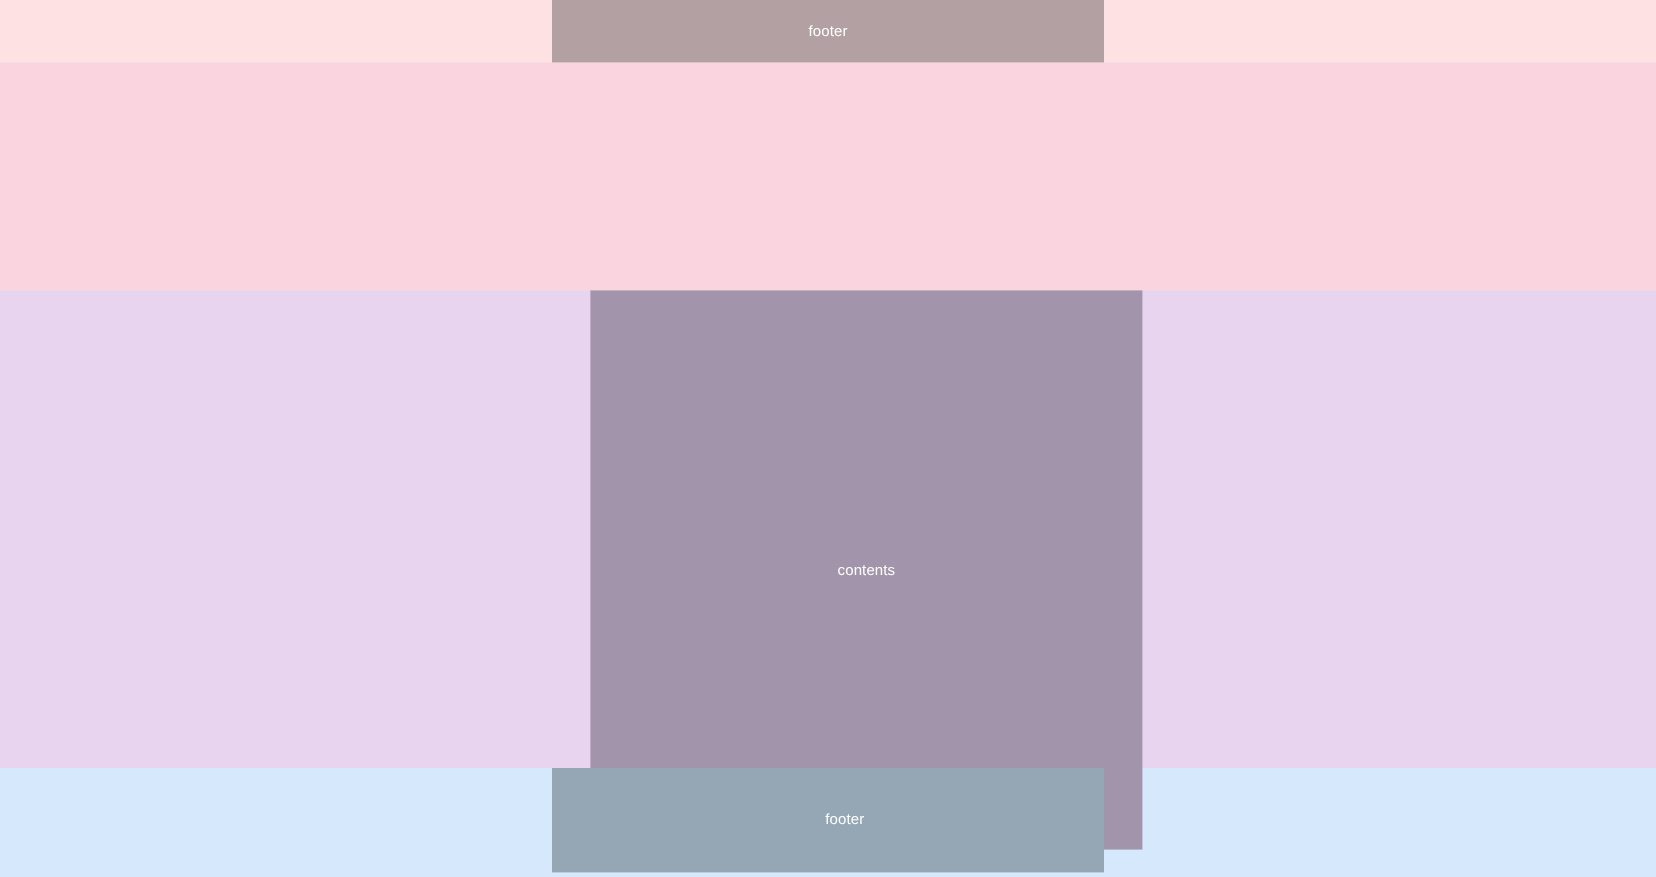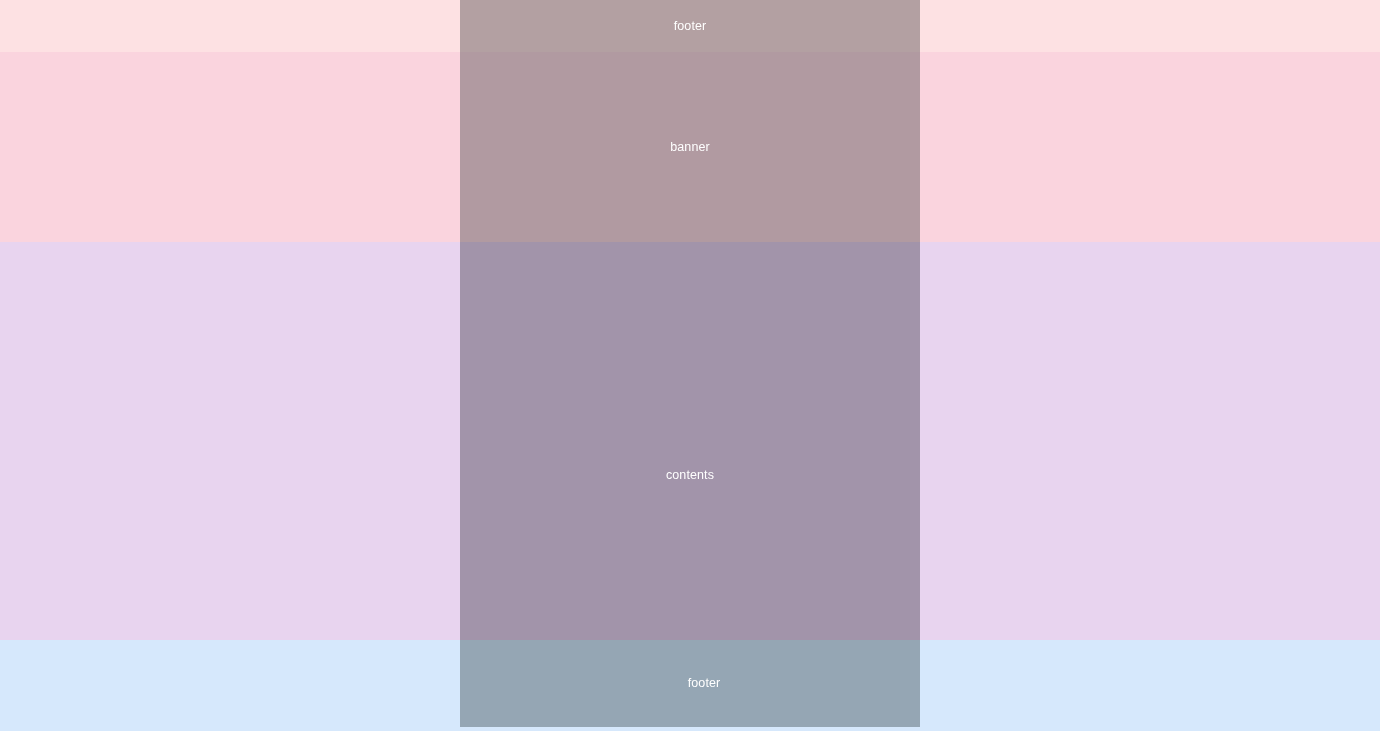--- a/index.html
+++ b/index.html
@@ -48,43 +48,40 @@
   }
 
   
   .r-header  { top:0px;   height:52px;  }
   .r-banner  { top:52px;  height:190px; }
   .r-contents{ top:242px; height:398px; }
   .r-footer  { top:640px; height:91px;  }
 
   .c-header  { top:0px;   height:52px;  }
   .c-banner  { top:52px;  height:190px; }
-  .c-contents{ top:242px; height:466px; }
+  .c-contents{ top:242px; height:466px;margin-left:32px; }
   .c-footer  { top:640px; height:87px;  }
 </style>
 </head>
 <body>
 
 <div id="page" style="background: rgb(233, 233, 234); width: 1380px; height: 731px;">
 
   <div class="band r-header" style="background-color: rgb(253, 225, 227);"></div>
 
   <div class="band r-banner" style="background-color: rgb(250, 212, 222);"></div>
 
   <div class="band r-contents" style="background-color: rgb(232, 212, 239);"></div>
 
   <div class="band r-footer" style="background-color: rgb(214, 232, 252);"></div>
 
   <div class="center-col c-header" style="background-color: rgb(179, 160, 162); width: 460px; left: 460px;">
     <span class="region-label" style="color: rgb(255, 255, 255);">footer</span>
   </div>
 
-  <div class="center-col c-banner" style="background-color: rgb(177, 154, 161); width: 460px; left: 460px;">
-    <span class="region-label" style="color: rgb(255, 255, 255);">banner</span>
-  </div>
 
   <div class="center-col c-contents" style="background-color: rgb(162, 148, 170); width: 460px; left: 460px;">
     <span class="region-label" style="color: rgb(255, 255, 255);">contents</span>
   </div>
 
   <div class="center-col c-footer" style="background-color: rgb(149, 166, 180); width: 460px; left: 460px;">
     <span class="region-label" style="color: rgb(255, 255, 255); padding-left: 28px;">footer</span>
   </div>
 
 </div>

